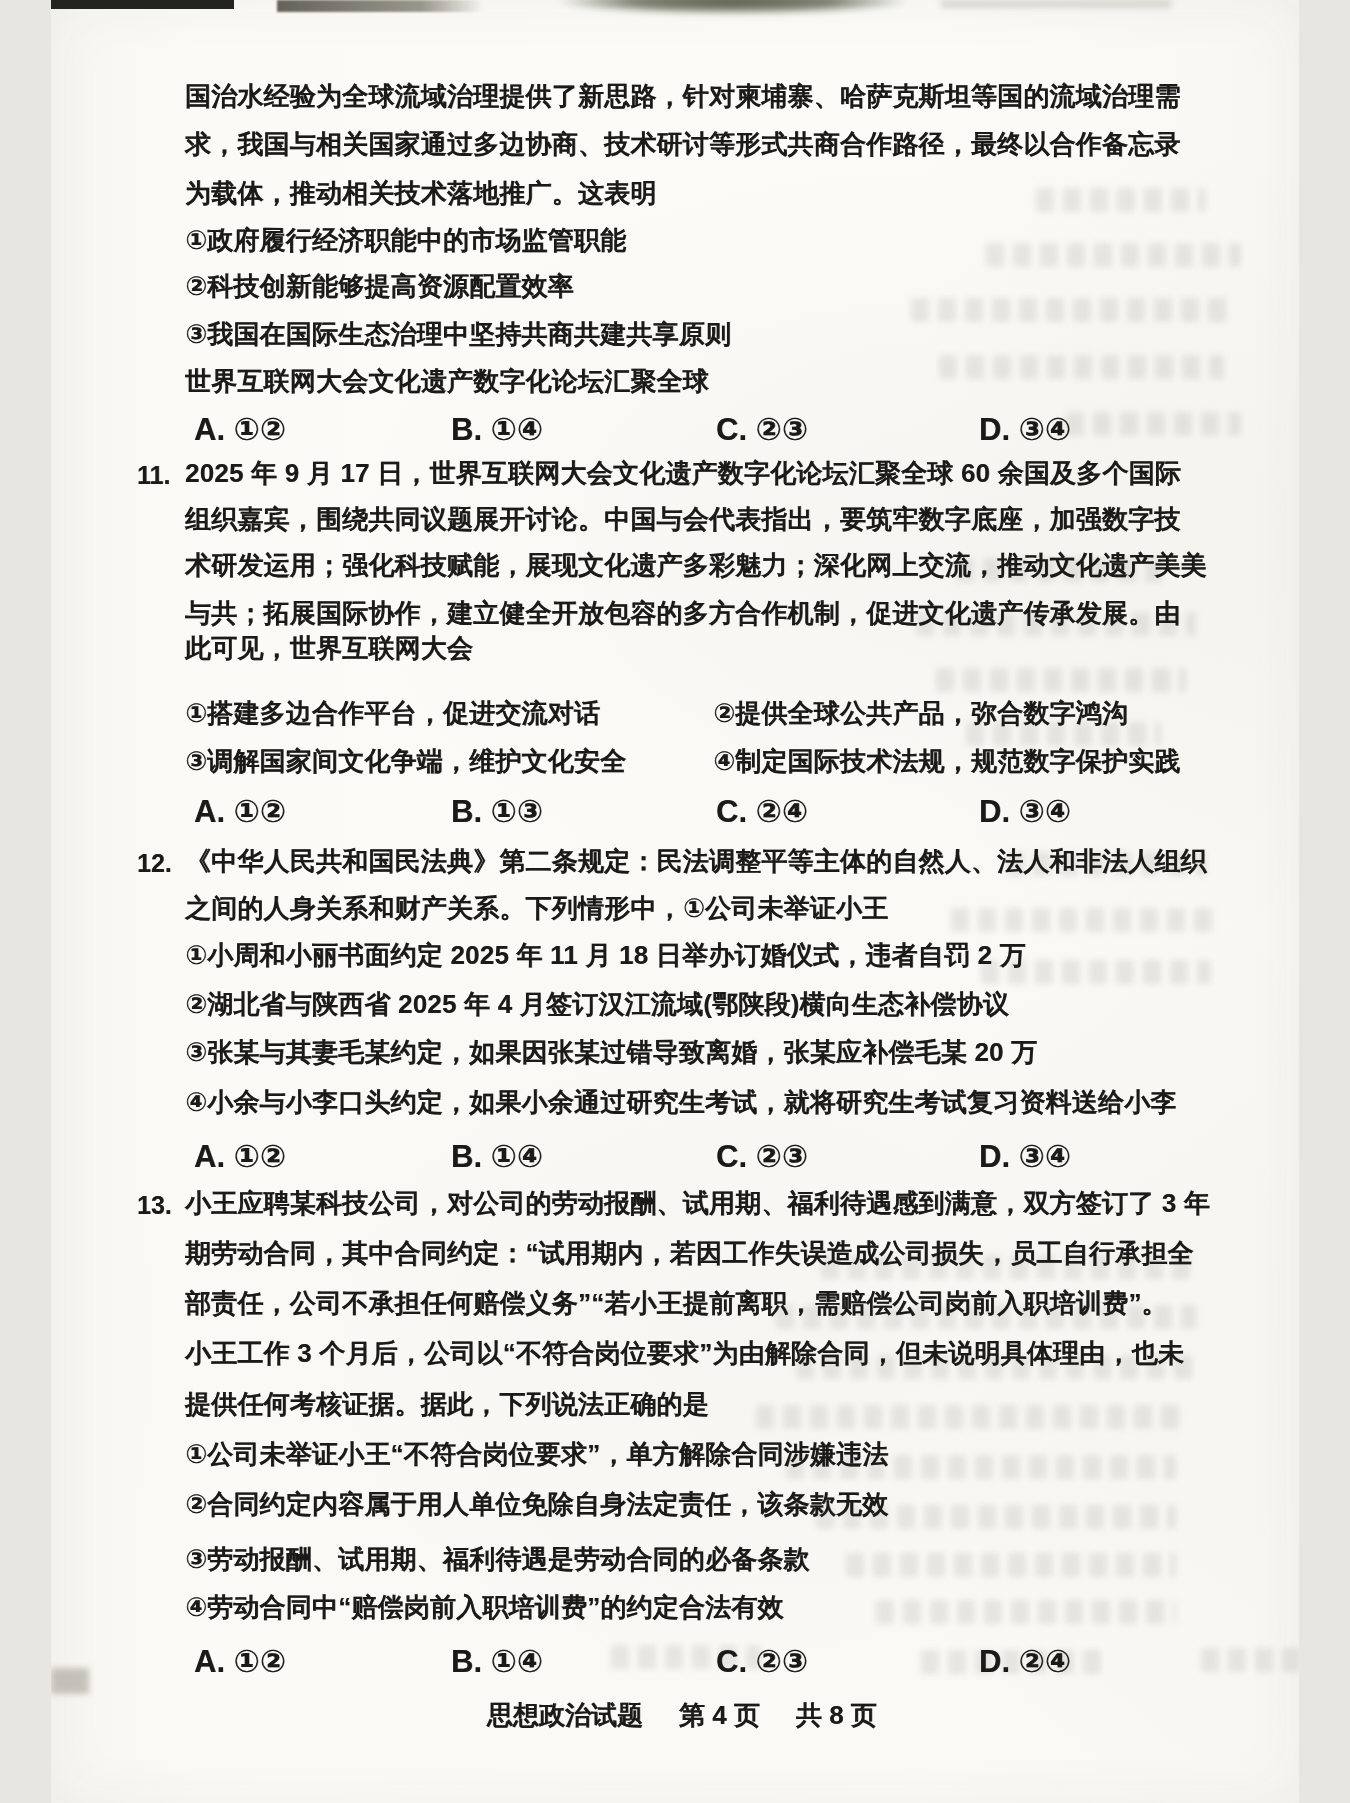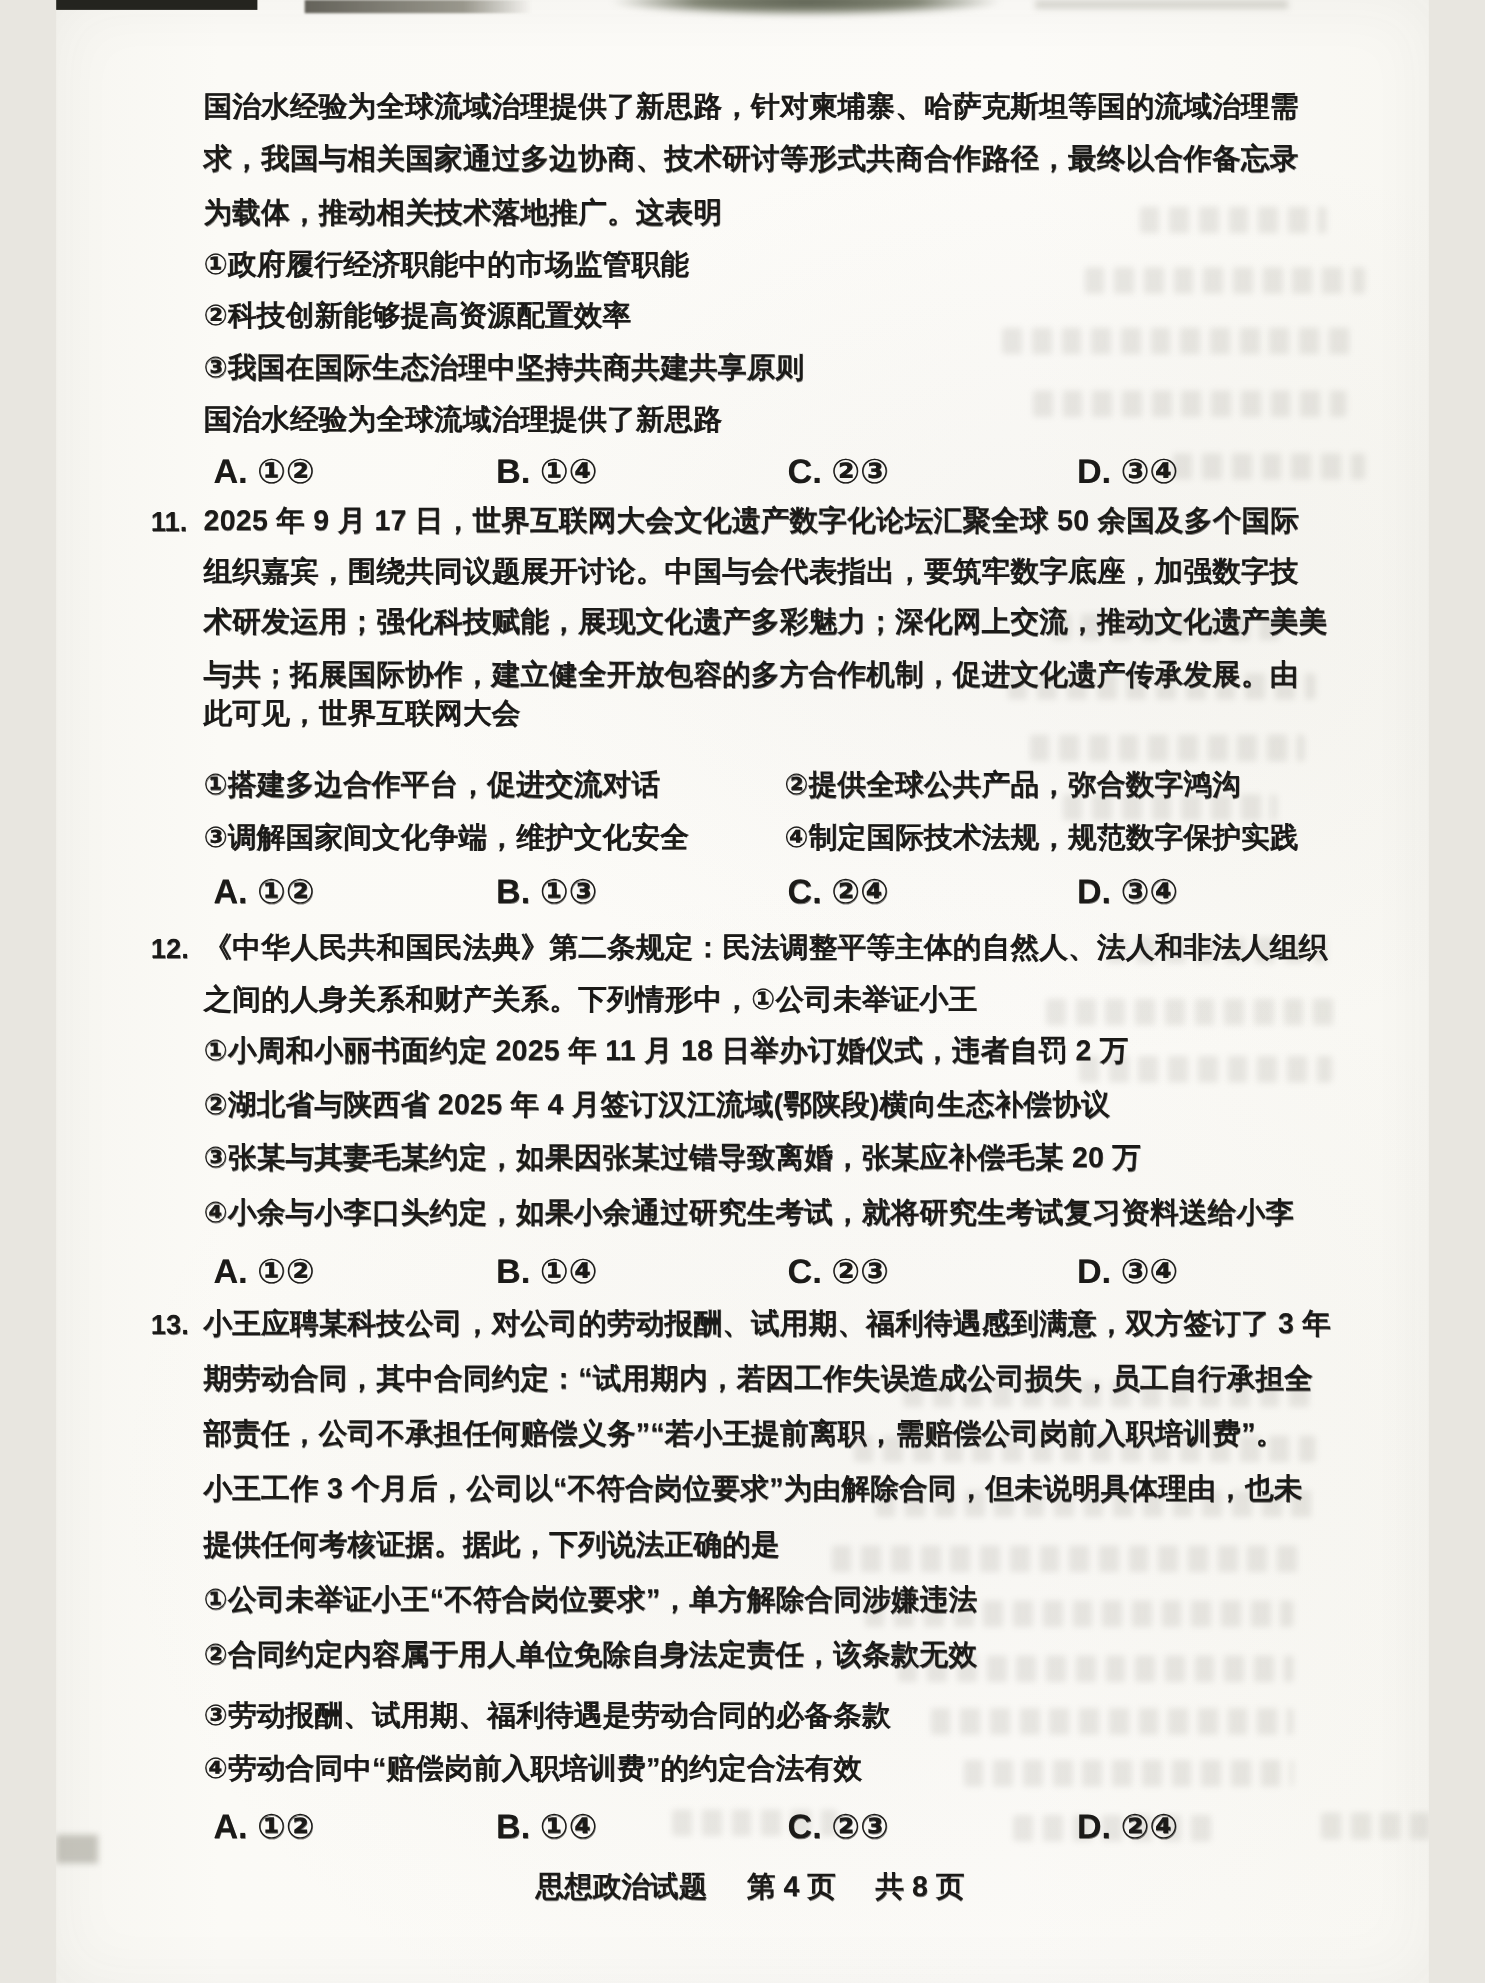--- a/index.html
+++ b/index.html
@@ -98,32 +98,32 @@
   <div class="g small" style="left:1296px;top:1012px;width:42px"></div>
   <div class="g small" style="left:1286px;top:1318px;width:54px"></div>
 
   <section>
     <div class="line" style="top:80px">国治水经验为全球流域治理提供了新思路，针对柬埔寨、哈萨克斯坦等国的流域治理需</div>
     <div class="line" style="top:128px">求，我国与相关国家通过多边协商、技术研讨等形式共商合作路径，最终以合作备忘录</div>
     <div class="line" style="top:177px">为载体，推动相关技术落地推广。这表明</div>
     <div class="line" style="top:224px">①政府履行经济职能中的市场监管职能</div>
     <div class="line" style="top:270px">②科技创新能够提高资源配置效率</div>
     <div class="line" style="top:318px">③我国在国际生态治理中坚持共商共建共享原则</div>
-    <div class="line" style="top:365px">国治水经验为全球流域治理提供了新思路</div>
+    <div class="line" style="top:365px">世界互联网大会文化遗产数字化论坛汇聚全球</div>
     <div class="ansrow" style="top:411px">
       <span class="pa">A. ①②</span>
       <span class="pb">B. ①④</span>
       <span class="pc">C. ②③</span>
       <span class="pd">D. ③④</span>
     </div>
   </section>
 
   <section>
     <div class="qnum" style="top:459px">11.</div>
-    <div class="line" style="top:457px">2025 年 9 月 17 日，世界互联网大会文化遗产数字化论坛汇聚全球 50 余国及多个国际</div>
+    <div class="line" style="top:457px">2025 年 9 月 17 日，世界互联网大会文化遗产数字化论坛汇聚全球 60 余国及多个国际</div>
     <div class="line" style="top:503px">组织嘉宾，围绕共同议题展开讨论。中国与会代表指出，要筑牢数字底座，加强数字技</div>
     <div class="line" style="top:549px">术研发运用；强化科技赋能，展现文化遗产多彩魅力；深化网上交流，推动文化遗产美美</div>
     <div class="line" style="top:597px">与共；拓展国际协作，建立健全开放包容的多方合作机制，促进文化遗产传承发展。由</div>
     <div class="line" style="top:632px">此可见，世界互联网大会</div>
     <div class="line" style="top:697px">①搭建多边合作平台，促进交流对话</div>
     <div class="line col2" style="top:697px">②提供全球公共产品，弥合数字鸿沟</div>
     <div class="line" style="top:745px">③调解国家间文化争端，维护文化安全</div>
     <div class="line col2" style="top:745px">④制定国际技术法规，规范数字保护实践</div>
     <div class="ansrow" style="top:793px">
       <span class="pa">A. ①②</span>

